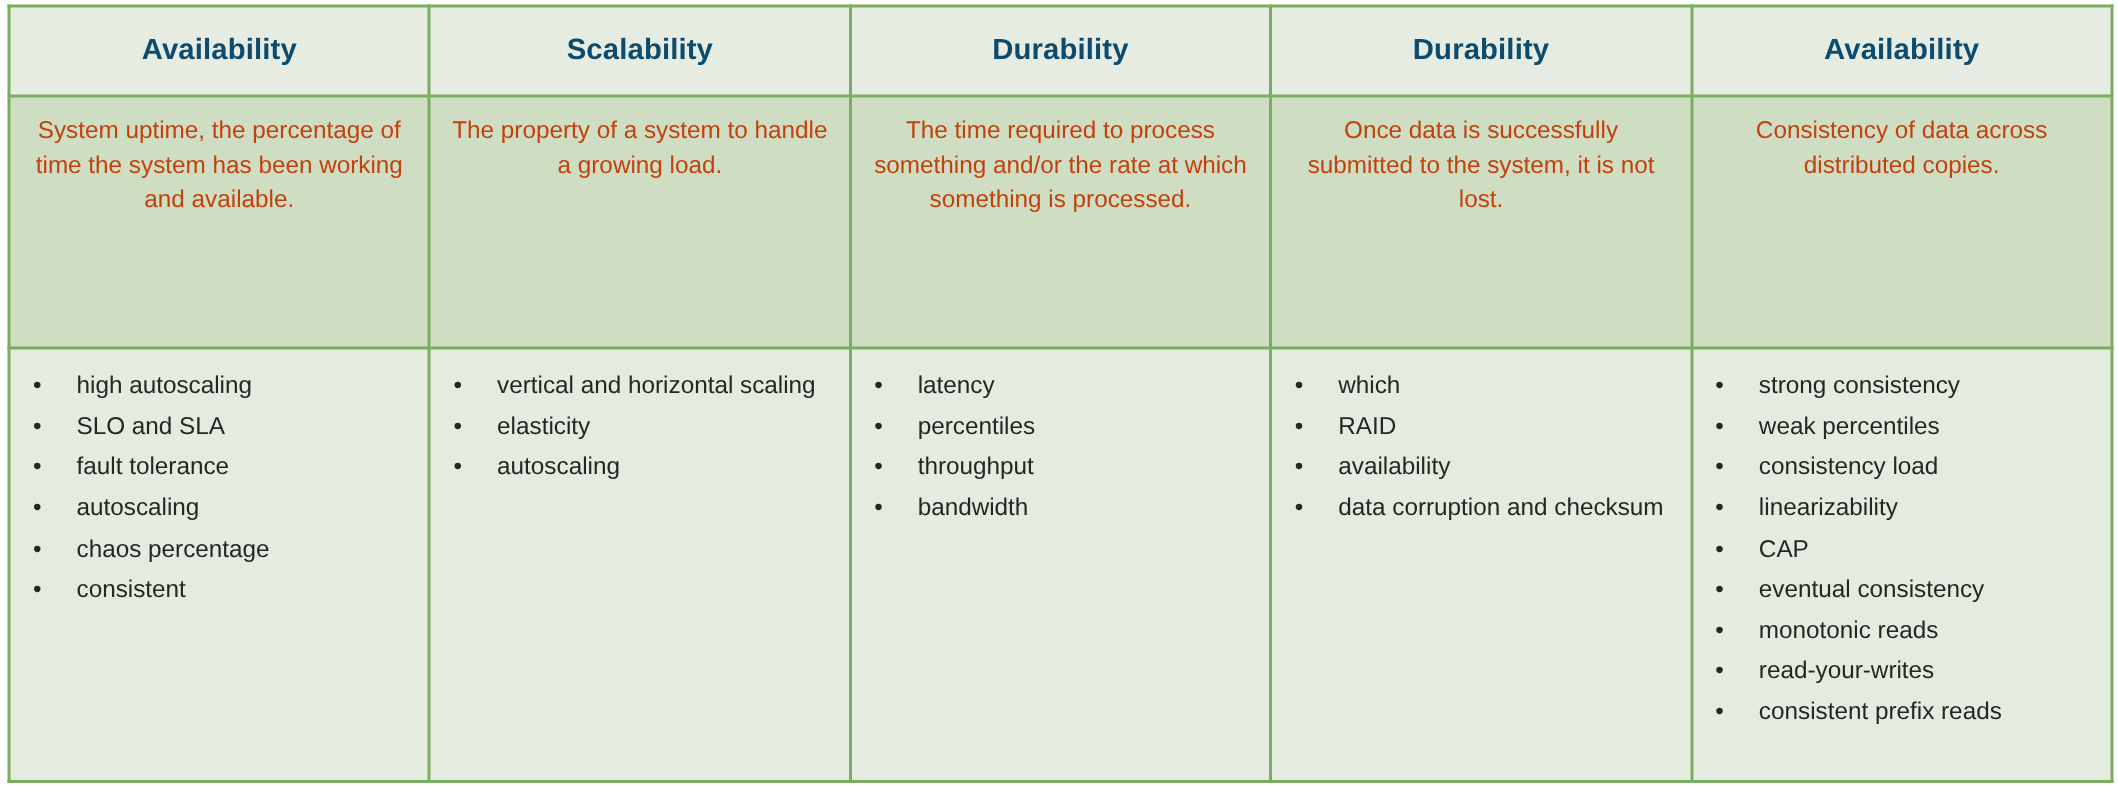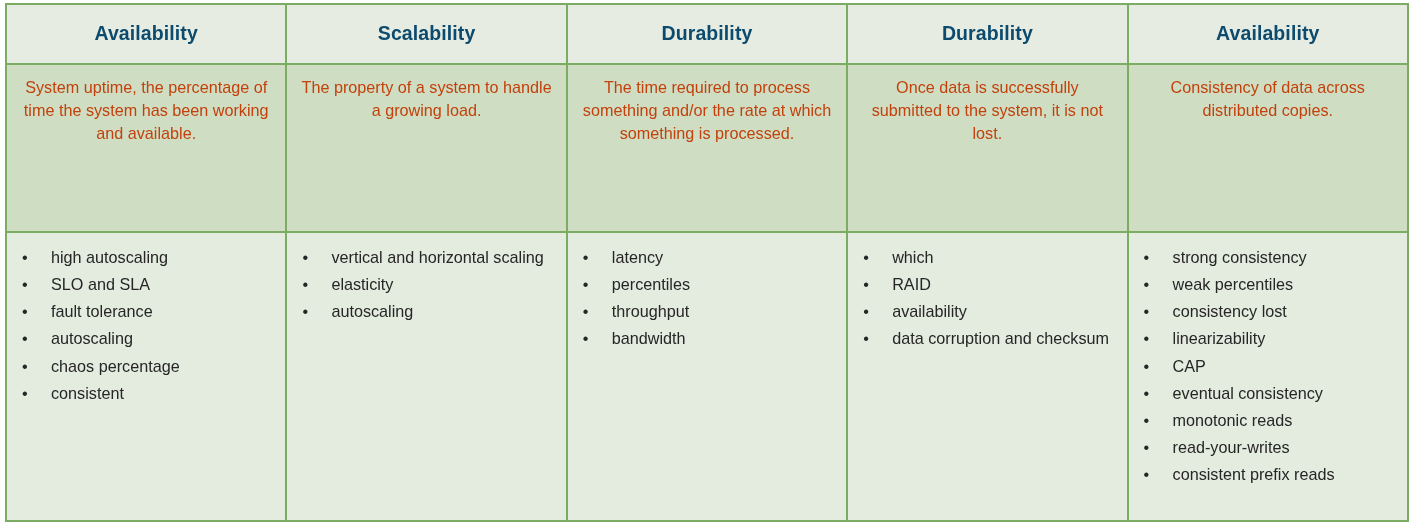--- a/index.html
+++ b/index.html
@@ -164,21 +164,21 @@
               <li><span class="bullet">•</span><span>which</span></li>
               <li><span class="bullet">•</span><span>RAID</span></li>
               <li><span class="bullet">•</span><span>availability</span></li>
               <li><span class="bullet">•</span><span>data corruption and checksum</span></li>
             </ul>
         </td>
         <td>
           <ul class="items">
               <li><span class="bullet">•</span><span>strong consistency</span></li>
               <li><span class="bullet">•</span><span>weak percentiles</span></li>
-              <li><span class="bullet">•</span><span>consistency lost</span></li>
+              <li><span class="bullet">•</span><span>consistency load</span></li>
               <li><span class="bullet">•</span><span>linearizability</span></li>
               <li><span class="bullet">•</span><span>CAP</span></li>
               <li><span class="bullet">•</span><span>eventual consistency</span></li>
               <li><span class="bullet">•</span><span>monotonic reads</span></li>
               <li><span class="bullet">•</span><span>read-your-writes</span></li>
               <li><span class="bullet">•</span><span>consistent prefix reads</span></li>
             </ul>
         </td>
       </tr>
     </tbody>

